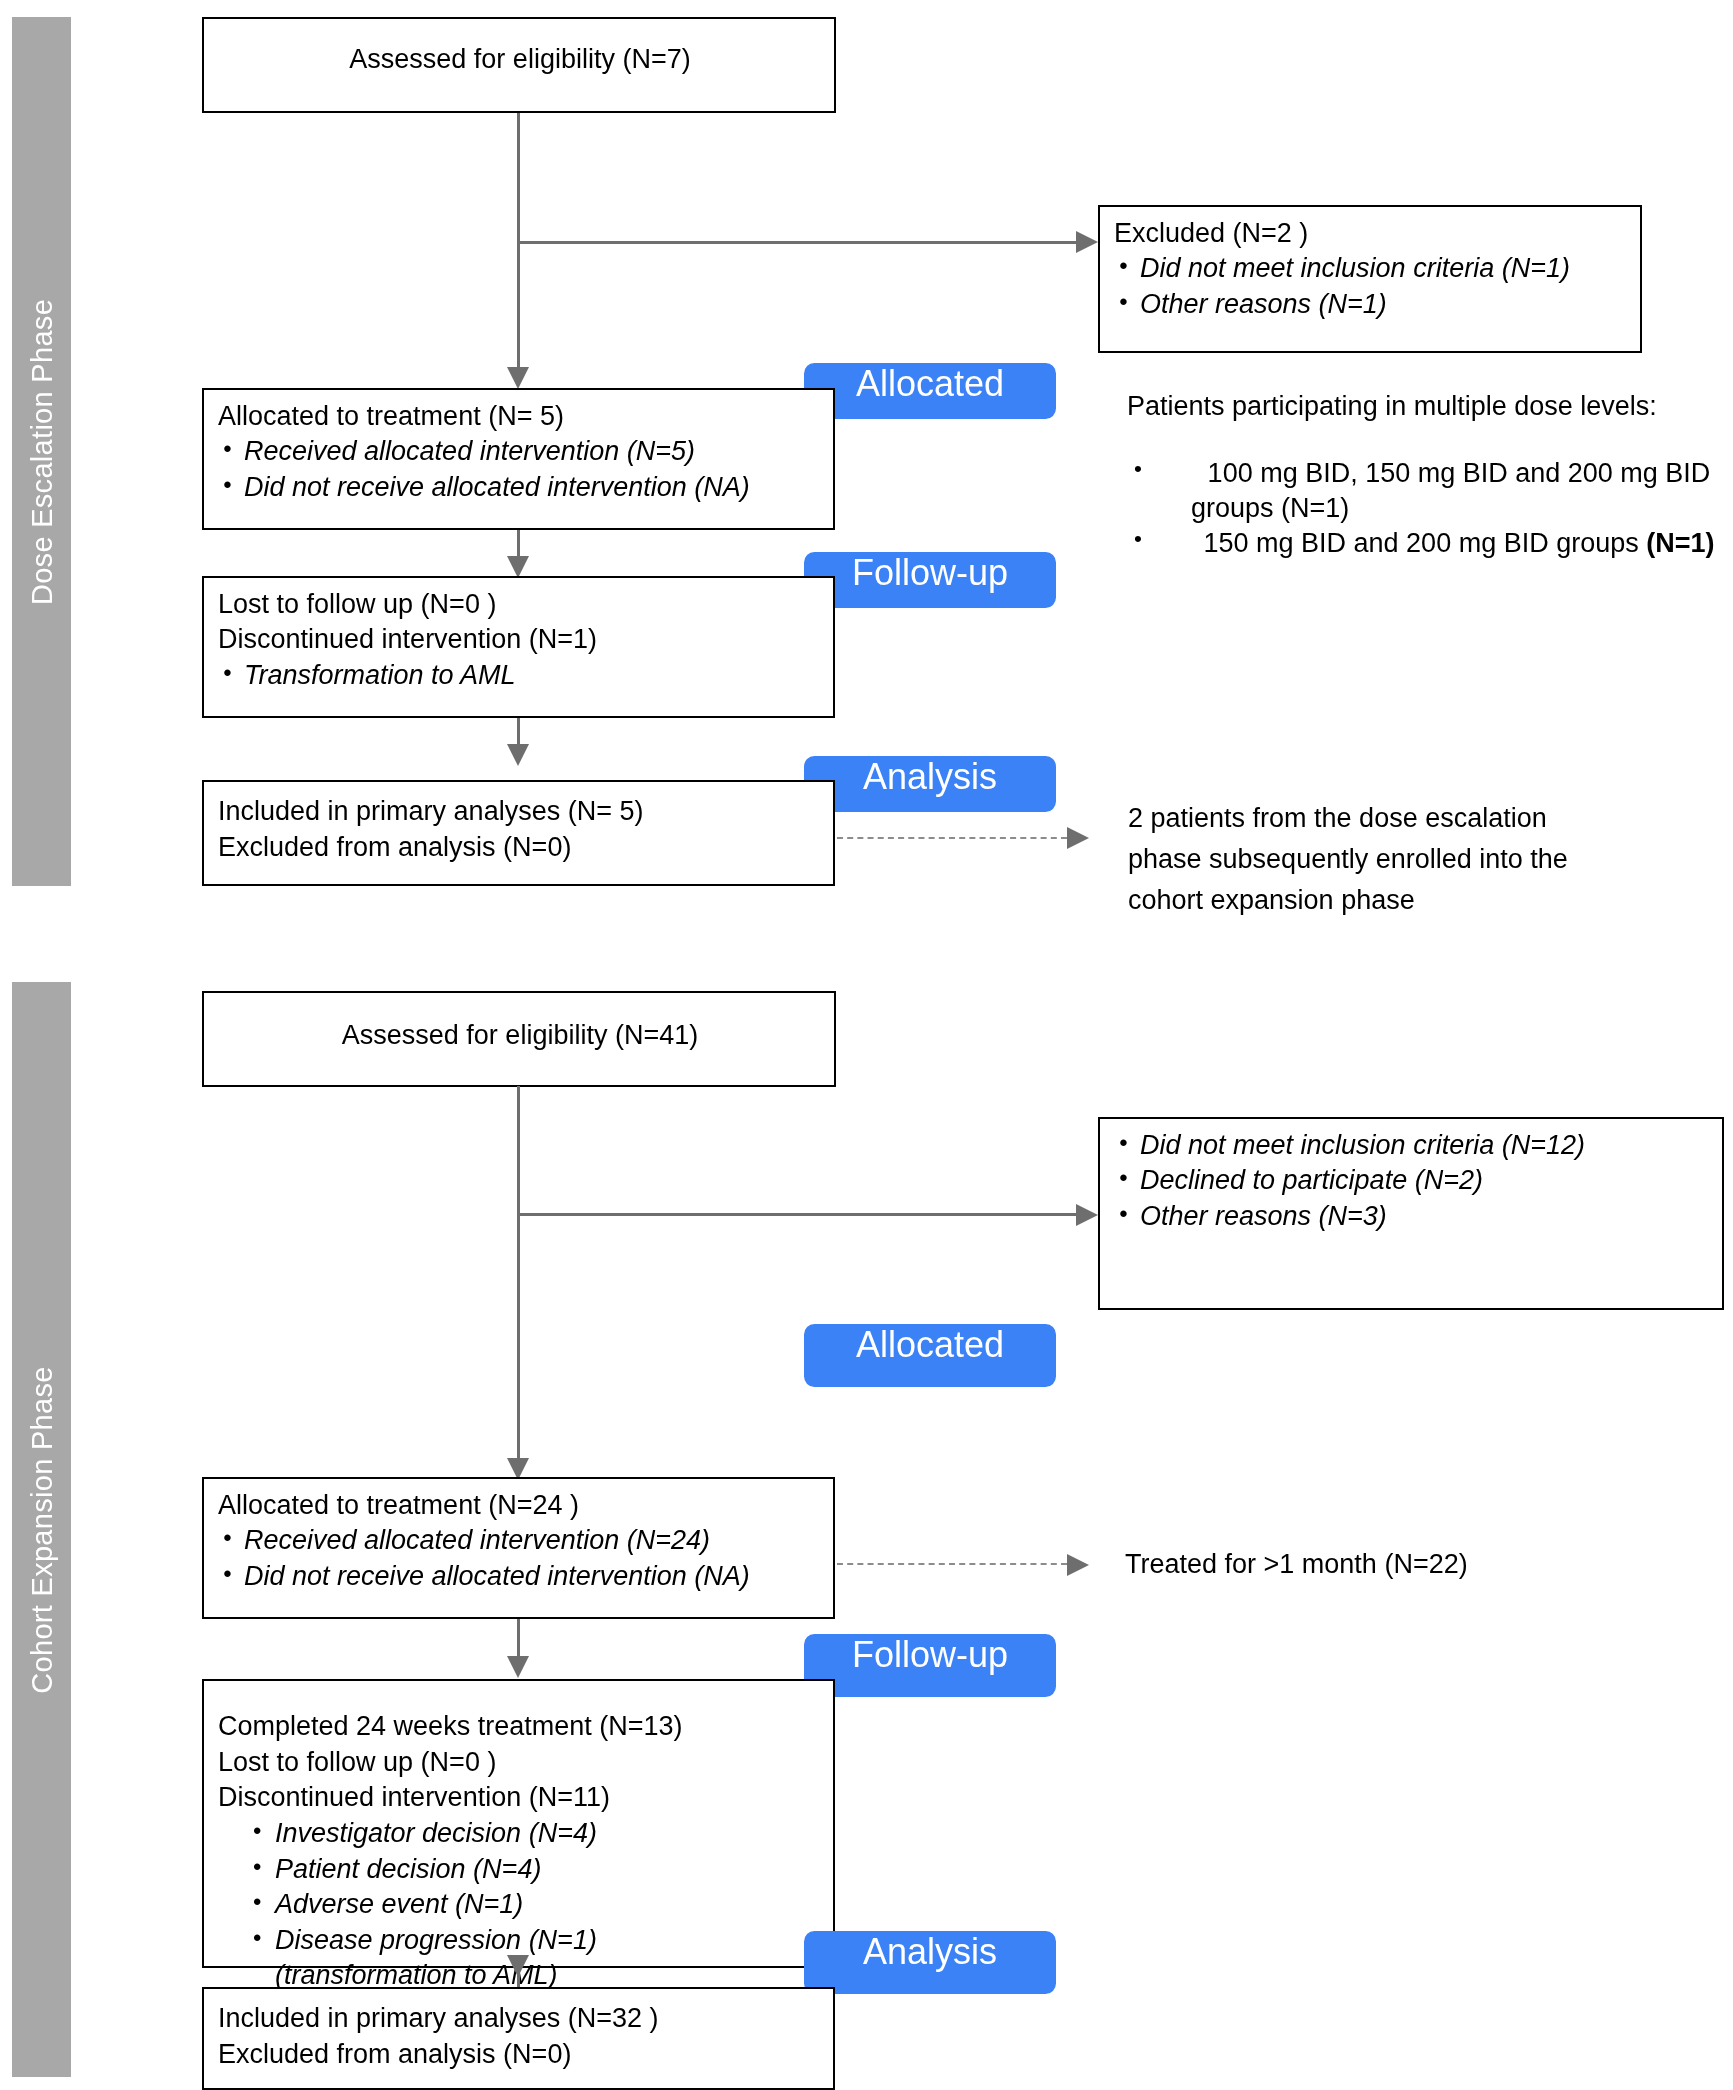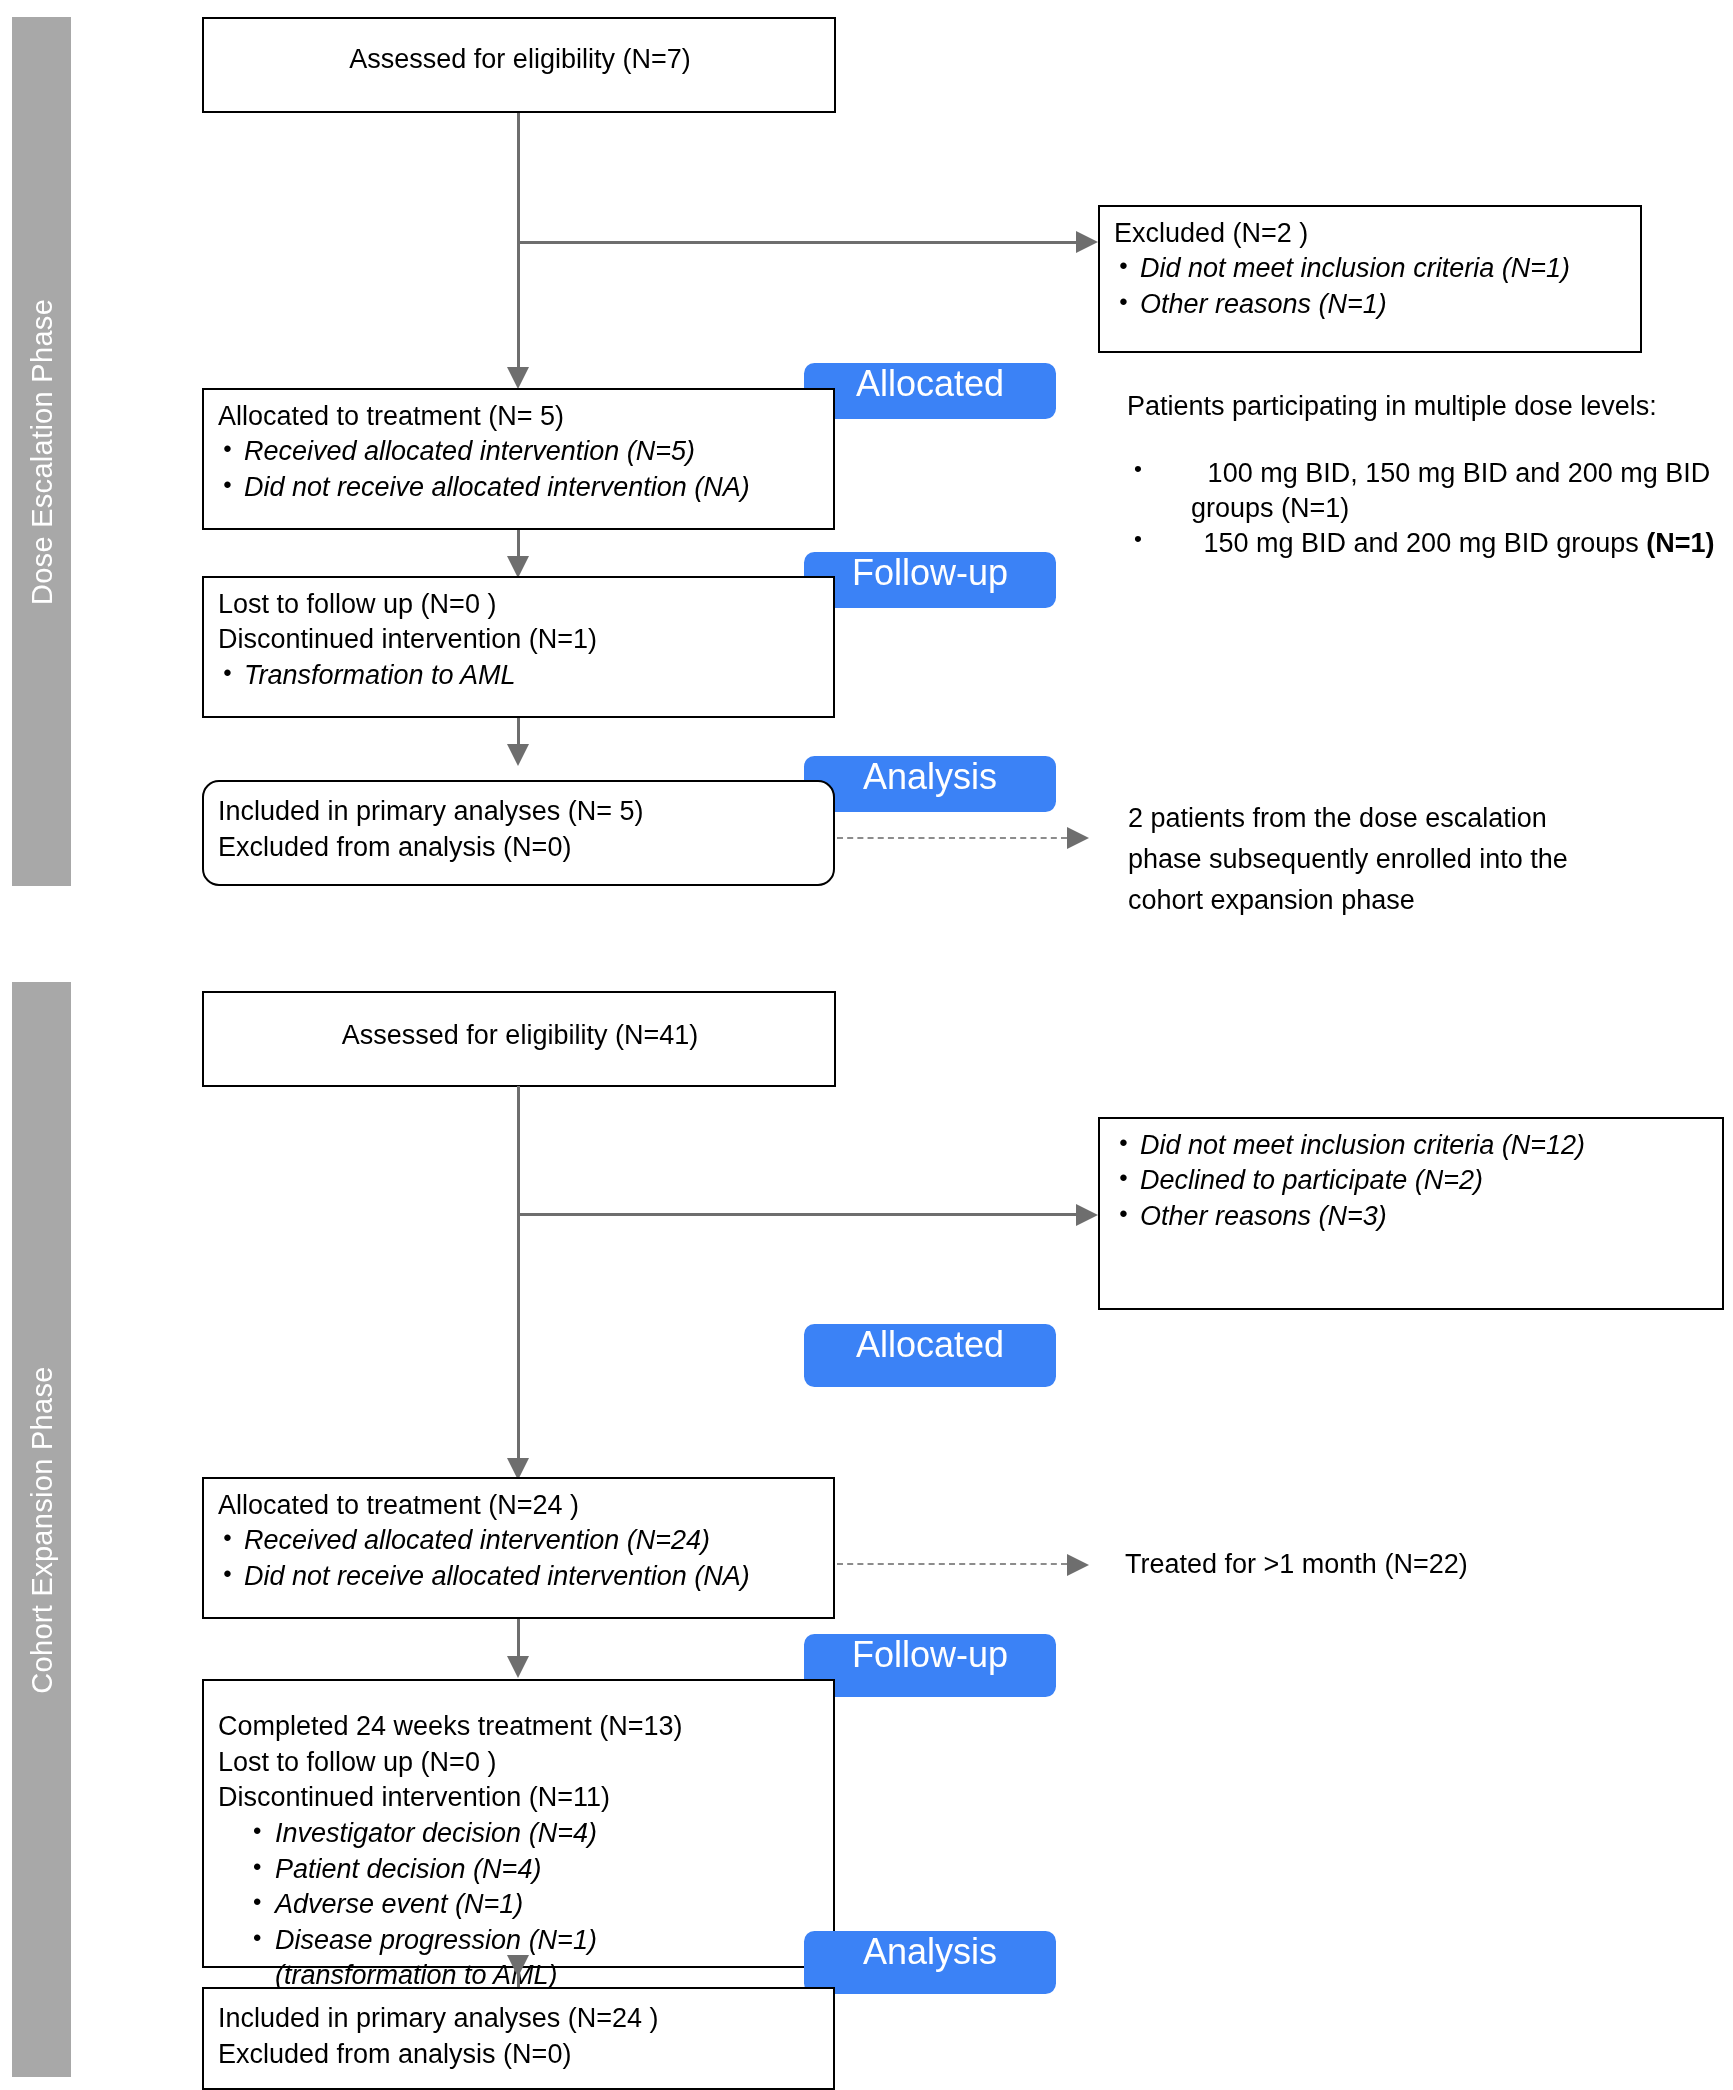--- a/index.html
+++ b/index.html
@@ -218,21 +218,21 @@
     </div>
   </div>
 
   <div class="vline" style="left:517px; top:718px; width:2.6px; height:31px;"></div>
   <div class="arrow-down" style="left:507px; top:744px;"></div>
 
   <div class="badge" style="left:804px; top:756px; width:252px; height:56px;">
     <span>Analysis</span>
   </div>
 
-  <div class="fbox" style="left:202px; top:780px; width:633px; height:106px;border-radius:17px;">
+  <div class="fbox" style="left:202px; top:780px; width:633px; height:106px;">
     <div class="fbox-inner" style="padding-top:12px;">
       <div class="fline">Included in primary analyses (N= 5)</div>
       <div class="fline">Excluded from analysis (N=0)</div>
     </div>
   </div>
 
   <div class="dline" style="left:837px; top:837px; width:230px;"></div>
   <div class="arrow-right" style="left:1067px; top:827px;"></div>
 
   <div class="note" style="left:1128px; top:798px; width:574px;">
@@ -320,19 +320,19 @@
 
   <div class="vline" style="left:517px; top:1968px; width:2.6px; height:38px;"></div>
   <div class="arrow-down" style="left:507px; top:1955px;"></div>
 
   <div class="badge" style="left:804px; top:1931px; width:252px; height:63px;">
     <span>Analysis</span>
   </div>
 
   <div class="fbox" style="left:202px; top:1987px; width:633px; height:103px;">
     <div class="fbox-inner" style="padding-top:12px;">
-      <div class="fline">Included in primary analyses (N=24 )</div>
+      <div class="fline">Included in primary analyses (N=32 )</div>
       <div class="fline">Excluded from analysis (N=0)</div>
     </div>
   </div>
 
 </div>
 
 
 </body></html>

